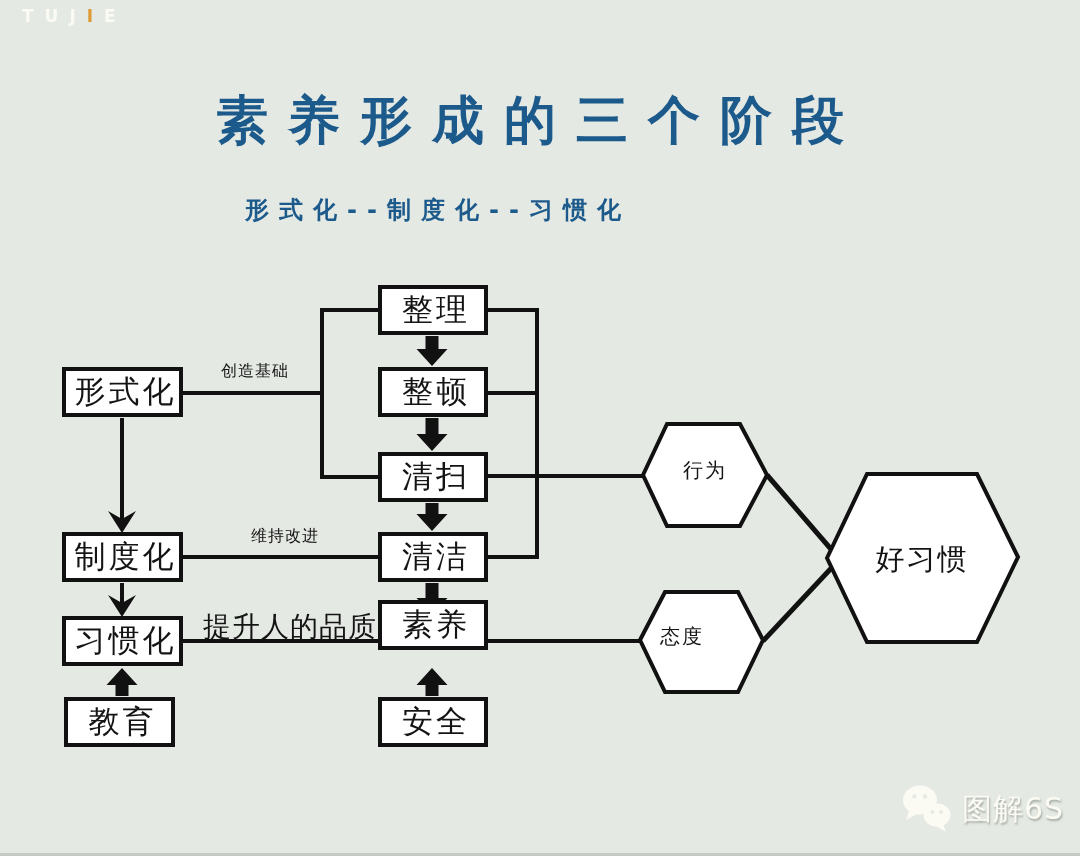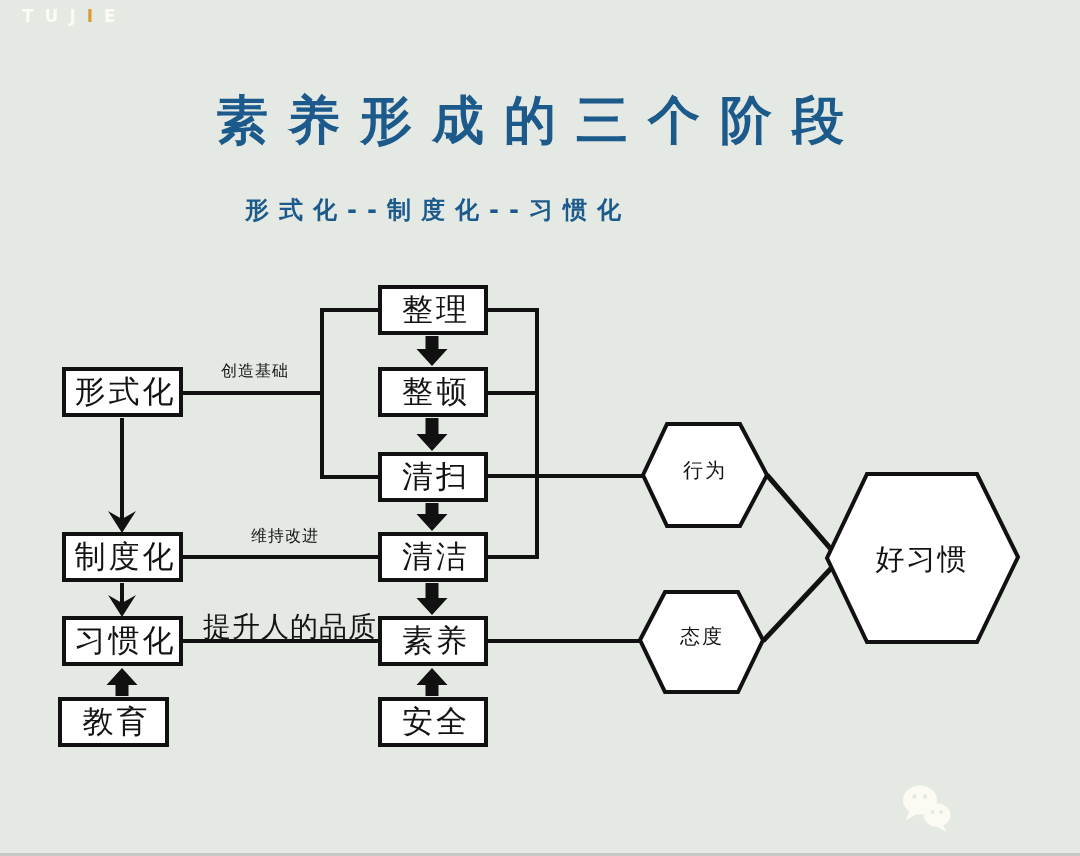--- a/index.html
+++ b/index.html
@@ -101,46 +101,47 @@
   <div class="logo-row1"><span>TUJ</span><span class="logo-accent">I</span><span>E</span></div>
 </div>
 
 <div class="abs title">素养形成的三个阶段</div>
 <div class="abs subtitle">形式化--制度化--习惯化</div>
 
 <div class="abs node step-box" style="top:285px">整理</div>
 <div class="abs node step-box" style="top:367px">整顿</div>
 <div class="abs node step-box" style="top:452px">清扫</div>
 <div class="abs node step-box" style="top:532px">清洁</div>
-<div class="abs node step-box" style="top:616px">素养</div>
+<div class="abs node step-box" style="top:600px">素养</div>
 <div class="abs node step-box" style="top:697px">安全</div>
 
 <div class="abs node stage-box" style="top:367px">形式化</div>
 <div class="abs node stage-box" style="top:532px">制度化</div>
 <div class="abs node stage-box" style="top:616px">习惯化</div>
-<div class="abs node" style="left:58px;top:697px;width:111px;height:50px">教育</div>
+<div class="abs node" style="left:64px;top:697px;width:111px;height:50px">教育</div>
 
 <div class="abs edge-label" style="left:193px;top:361px;width:124px">创造基础</div>
 <div class="abs edge-label" style="left:223px;top:526px;width:124px">维持改进</div>
 <div class="abs edge-label" style="left:203px;top:608px;width:154px;font-size:28px">提升人的品质</div>
 
 <div class="abs hex-label" style="left:655px;top:457px;width:100px">行为</div>
-<div class="abs hex-label" style="left:652px;top:623px;width:100px">态度</div>
+<div class="abs hex-label" style="left:632px;top:623px;width:100px">态度</div>
 <div class="abs hex-label" style="left:842px;top:540px;width:160px;font-size:29px">好习惯</div>
 
 <div class="abs watermark">
   <svg width="58" height="54" viewBox="0 0 58 54">
     <g fill="#fbfbf4">
       <ellipse cx="22" cy="18" rx="17" ry="14.5"></ellipse>
       <polygon points="11,29 8,38 19,32"></polygon>
       <ellipse cx="39" cy="33" rx="13.5" ry="11.5"></ellipse>
       <polygon points="45,42 48,50 38,44"></polygon>
     </g>
     <g fill="#e5e9e3">
       <circle cx="16.5" cy="14.5" r="2.2"></circle>
       <circle cx="27" cy="14.5" r="2.2"></circle>
       <circle cx="34.5" cy="30" r="1.9"></circle>
       <circle cx="43" cy="30" r="1.9"></circle>
     </g>
   </svg>
+  <span class="wm-text">图解6S</span>
 </div>
 
 <div class="abs bottom-strip"></div>
 
 </body></html>

